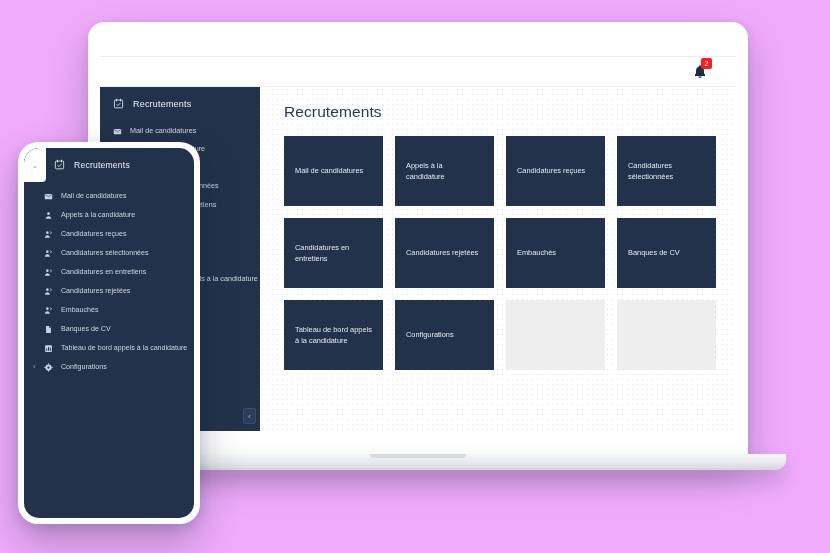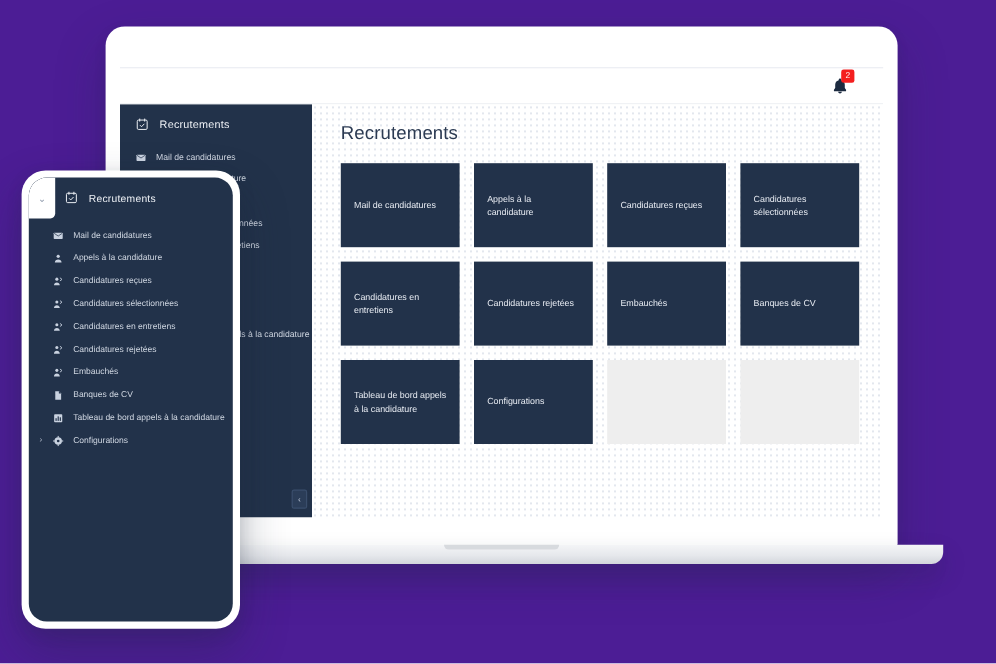--- a/index.html
+++ b/index.html
@@ -9,21 +9,21 @@
     height: 553px;
     overflow: hidden;
     background: #ffffff;
     font-family: "Liberation Sans", sans-serif;
   }
 
   #stage {
     position: relative;
     width: 830px;
     height: 553px;
-    background: #4c1d95;
+    background: #f0abfc;
   }
 
   
   #laptop {
     position: absolute;
     left: 88px;
     top: 22px;
     width: 660px;
     height: 455px;
   }

